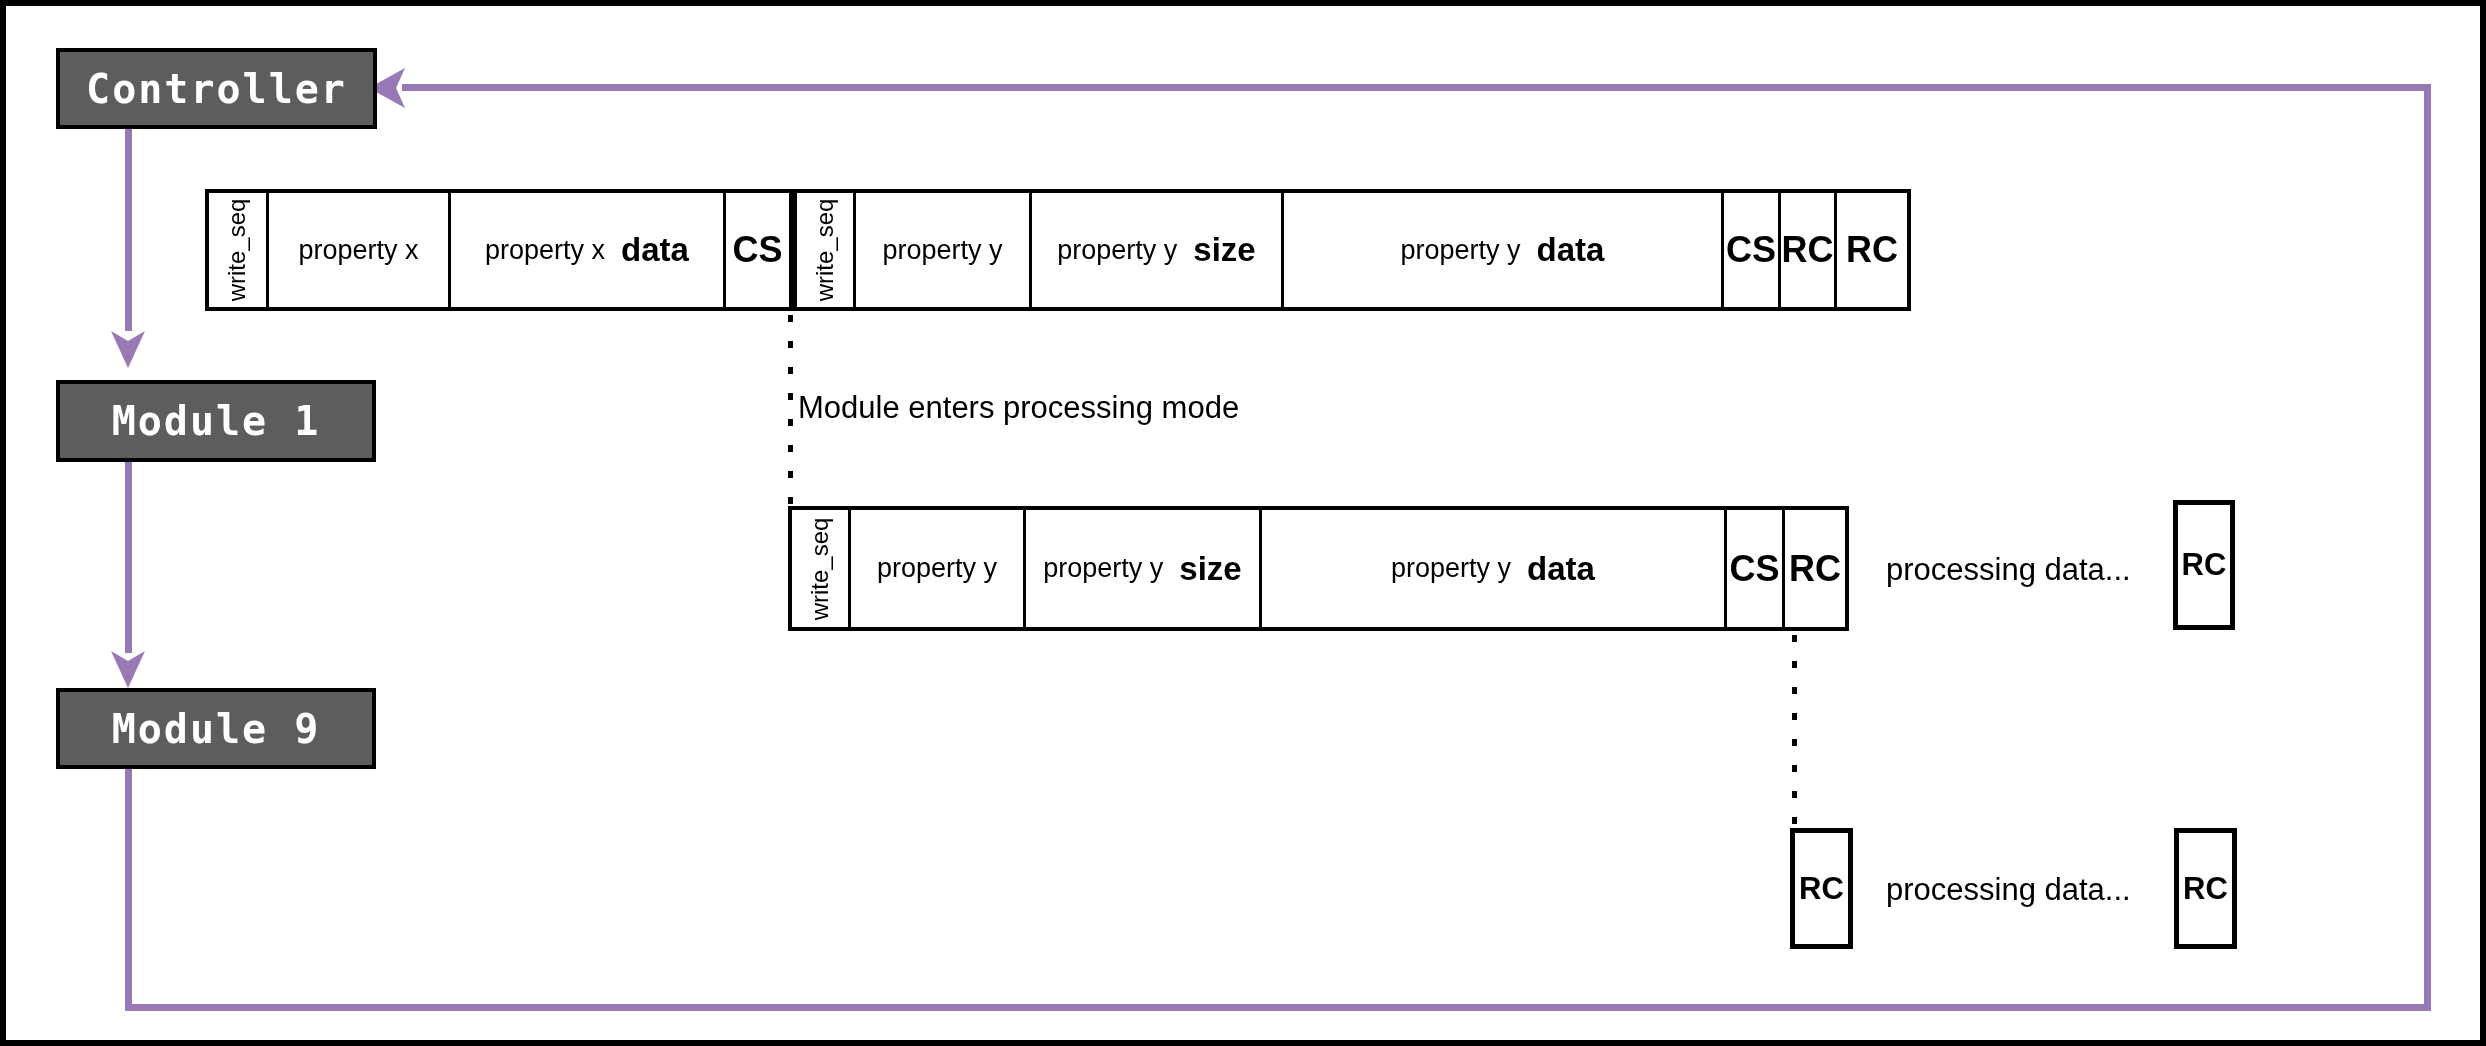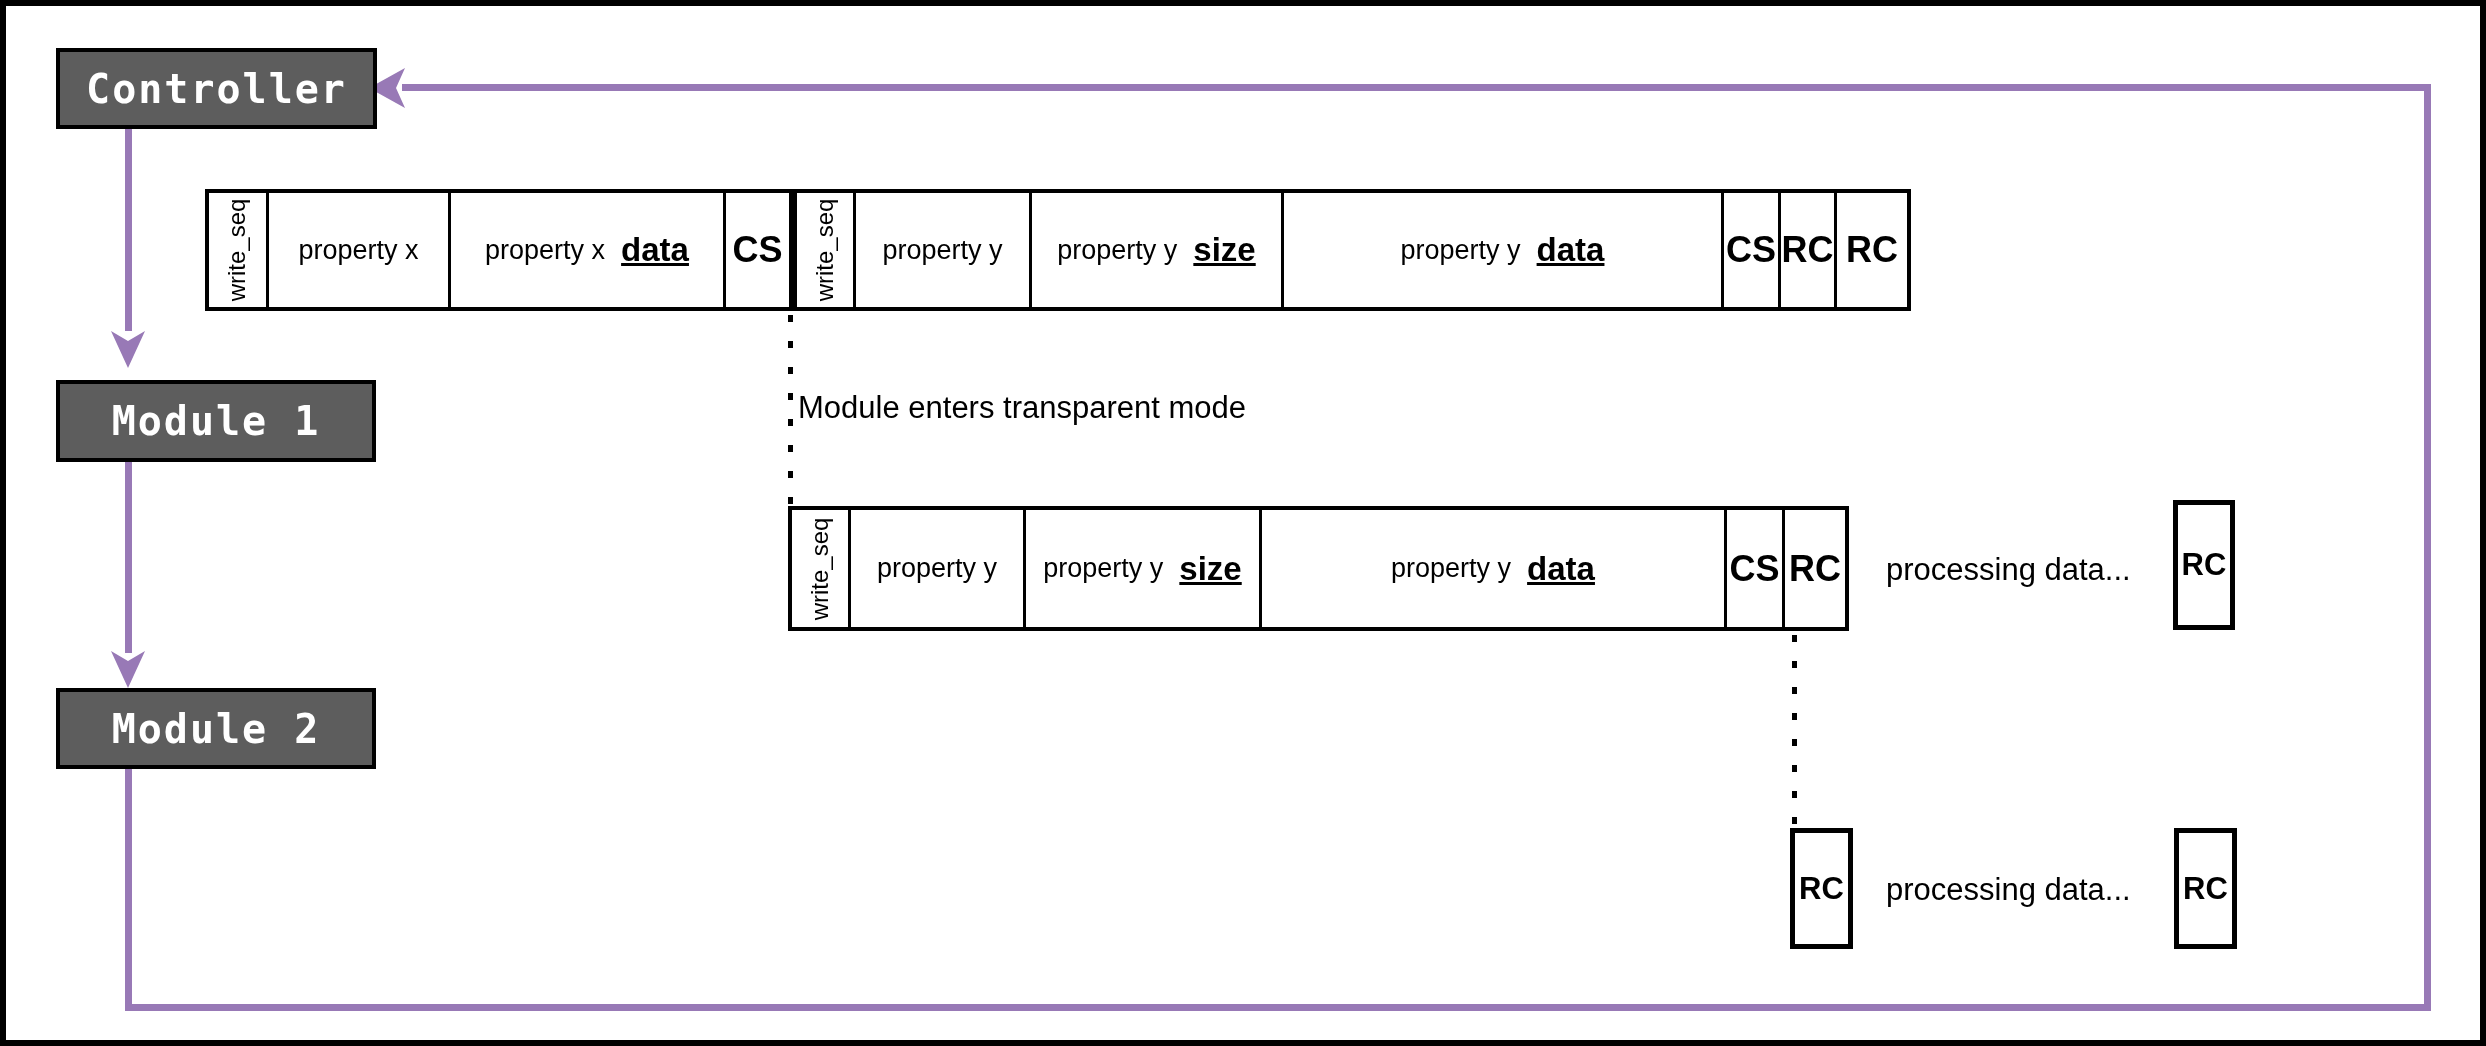--- a/index.html
+++ b/index.html
@@ -44,21 +44,21 @@
   }
   .cell{
     box-sizing:border-box;
     display:flex;align-items:center;justify-content:center;
     white-space:nowrap;
     font-size:27px;
     overflow:hidden;
     text-align:right;
   }
   .cell + .cell{border-left:3px solid var(--line);}
-  .cell .bld{font-weight:bold;font-size:33px;margin-left:16px;text-decoration:underline;}
+  .cell .bld{font-weight:bold;font-size:33px;margin-left:16px;}
   .cell.tag{font-weight:bold;font-size:36px;}
   .cell.vert span{
     transform:rotate(-90deg);
     white-space:nowrap;
     font-size:24px;
   }
   .rcbox{
     position:absolute;
     box-sizing:border-box;
     border:5px solid var(--line);
@@ -109,21 +109,21 @@
   <div class="dotted" style="left:782px;top:309px;height:190px;"></div>
   <div class="dotted" style="left:1786px;top:629px;height:193px;"></div>
 
   <div class="node" style="left:42px;top:42px;width:321px;height:81px;">
     <span>Controller</span>
   </div>
   <div class="node" style="left:42px;top:374px;width:320px;height:82px;">
     <span>Module 1</span>
   </div>
   <div class="node" style="left:42px;top:682px;width:320px;height:81px;">
-    <span>Module 2</span>
+    <span>Module 9</span>
   </div>
 
   <div class="packet" style="left:199px;top:183px;width:588px;height:122px;">
     <div class="cell vert" style="flex:0 0 57px;">
         <span>write_seq</span>
       </div>
     <div class="cell" style="flex:0 0 182px;">
         <span>property x</span>
       </div>
     <div class="cell" style="flex:0 0 275px;">
@@ -154,21 +154,21 @@
         <span>CS</span>
       </div>
     <div class="cell tag" style="flex:0 0 56px;">
         <span>RC</span>
       </div>
     <div class="cell tag" style="flex:1;">
         <span>RC</span>
       </div>
   </div>
 
-  <div class="note" style="left:792px;top:384px;">Module enters transparent mode</div>
+  <div class="note" style="left:792px;top:384px;">Module enters processing mode</div>
 
   <div class="packet" style="left:782px;top:500px;width:1061px;height:125px;">
     <div class="cell vert" style="flex:0 0 56px;">
         <span>write_seq</span>
       </div>
     <div class="cell" style="flex:0 0 175px;">
         <span>property y</span>
       </div>
     <div class="cell" style="flex:0 0 236px;">
         <span>property y</span>

